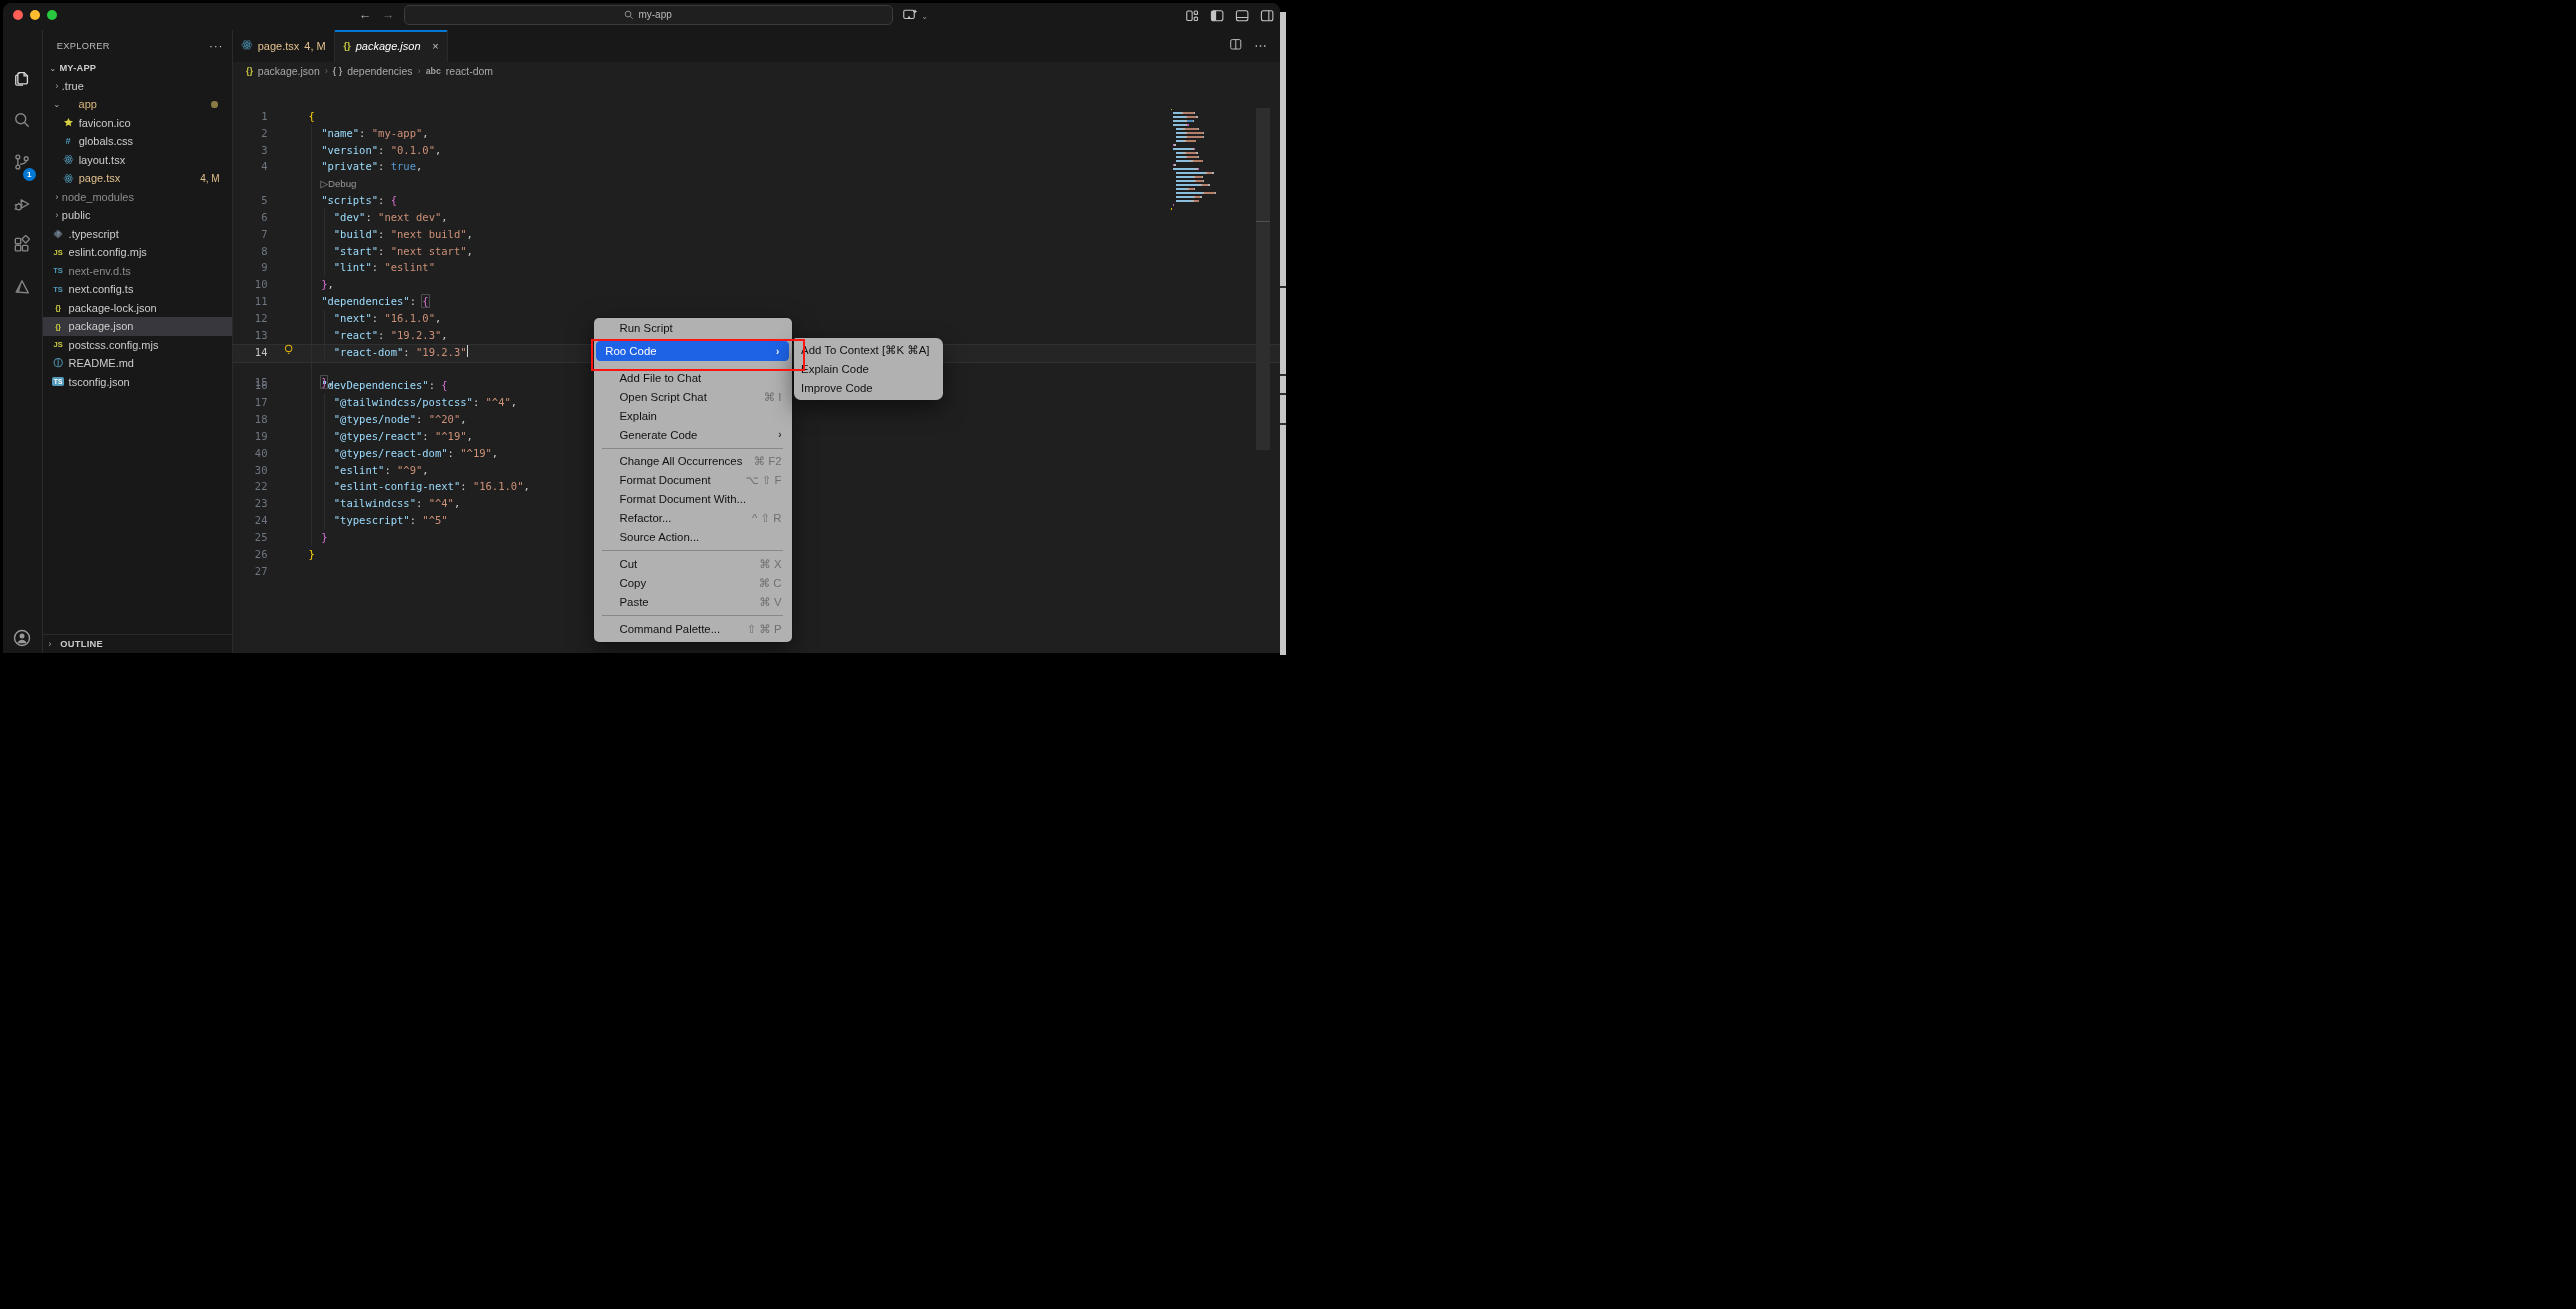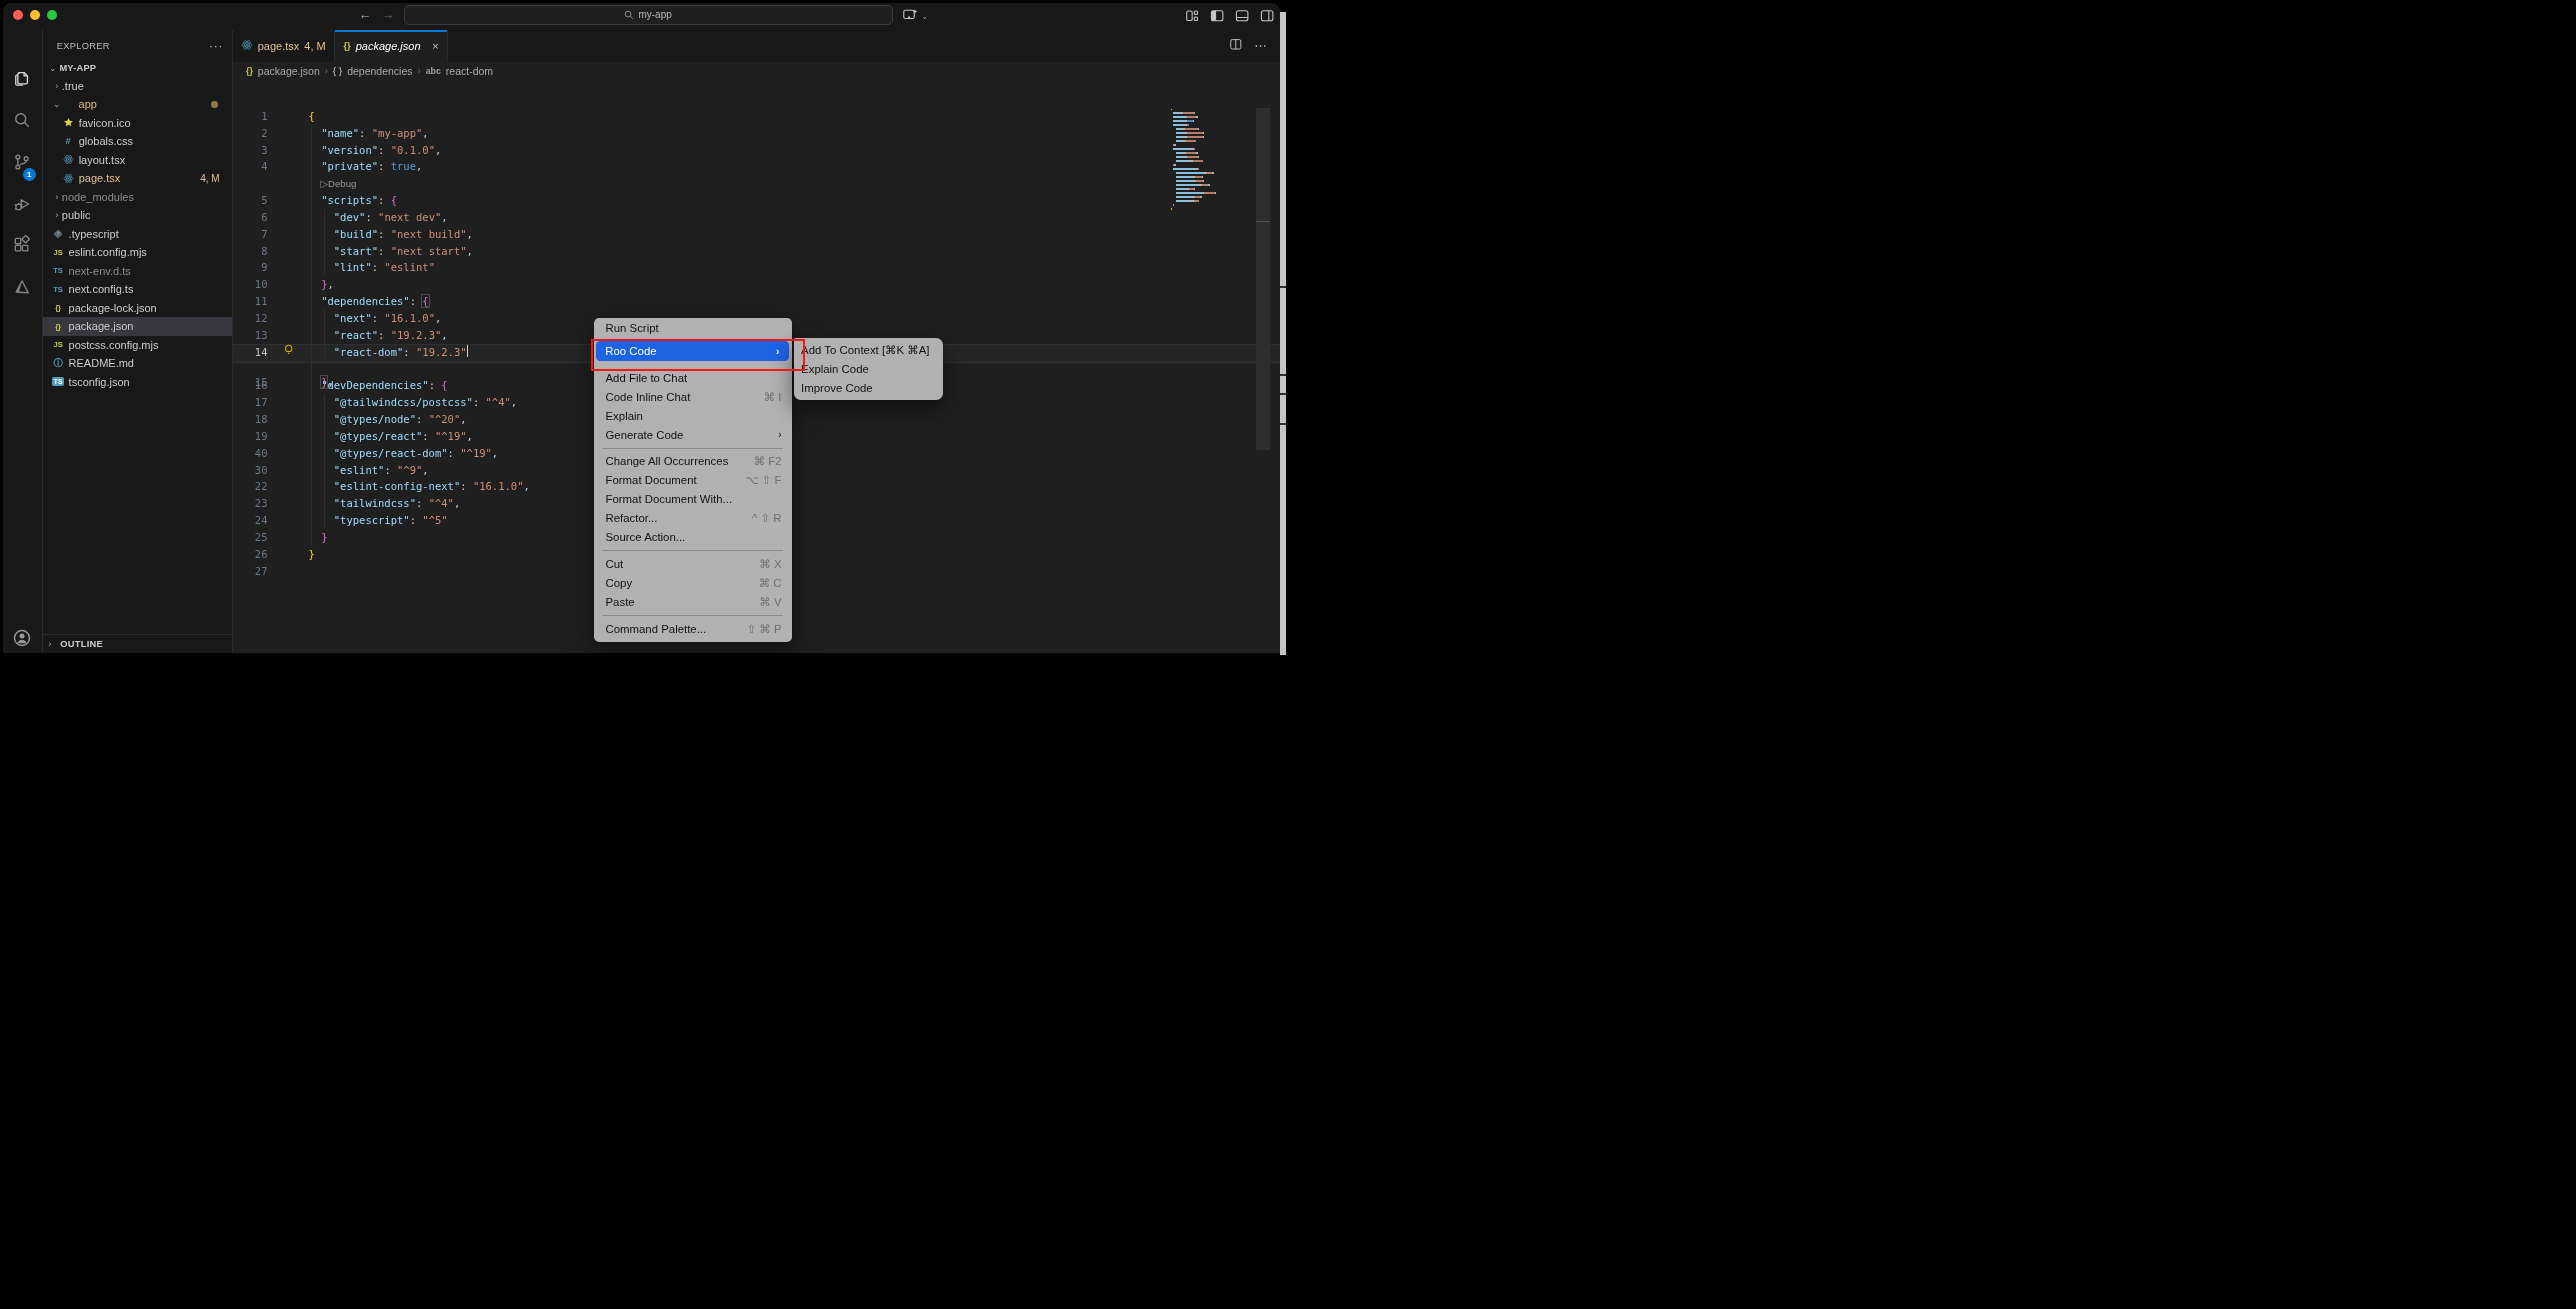--- a/index.html
+++ b/index.html
@@ -76,21 +76,21 @@
   #lightbulb{position:absolute;left:51px;color:#ddb100;font-size:10px;line-height:17px;}
   
   #minimap{position:absolute;top:28px;right:57px;width:52px;}
   .mrow{height:1.9px;margin-bottom:2.1px;display:flex;}
   .mrow span{height:100%;display:inline-block;opacity:.85;}
   #scrollslider{position:absolute;top:27px;right:10px;width:13.5px;height:342px;background:#2e2e2e;}
   #scrollslider .mark{position:absolute;left:0;right:0;top:113px;height:0.8px;background:#505050;}
   
   #ctxmenu{position:absolute;left:591px;top:315px;width:198px;background:#b1b1b1;border-radius:5px;
     box-shadow:0 8.4px 25px rgba(0,0,0,.5),0 0 0 0.4px rgba(0,0,0,.25);padding:1.7px 0 3.4px 0;z-index:40;}
-  .mi{position:relative;height:19px;display:flex;align-items:center;padding:0 10px 0 12px;
+  .mi{position:relative;height:19px;display:flex;align-items:center;padding:0 10px 0 26px;
     font-size:11.4px;color:#111111;}
   .mi .sc{margin-left:auto;color:#6f6f6f;}
   .mi .subarrow{margin-left:auto;color:#333;font-weight:700;font-size:10px;}
   .mi.first{height:17.7px;}
   .msep{height:4.2px;display:flex;align-items:center;padding:0 8.4px;}
   .msep.tall{height:7.7px;}
   .msep div{height:0.8px;width:100%;background:rgba(60,60,60,.35);}
   .mgap{height:7.2px;}
   .mi.hl{height:20px;margin:0 2.1px 0 2.1px;background:#1e63e6;border-radius:4.2px;color:#ffffff;
     padding-left:9.7px;}
@@ -615,21 +615,21 @@
       </div>
       <div class="mi hl">
         <span>Roo Code</span>
         <span class="subarrow">›</span>
       </div>
       <div class="mgap"></div>
       <div class="mi">
         <span>Add File to Chat</span>
       </div>
       <div class="mi">
-        <span>Code Inline Chat</span>
+        <span>Open Script Chat</span>
         <span class="sc">⌘ I</span>
       </div>
       <div class="mi">
         <span>Explain</span>
       </div>
       <div class="mi">
         <span>Generate Code</span>
         <span class="subarrow">›</span>
       </div>
       <div class="msep tall">

